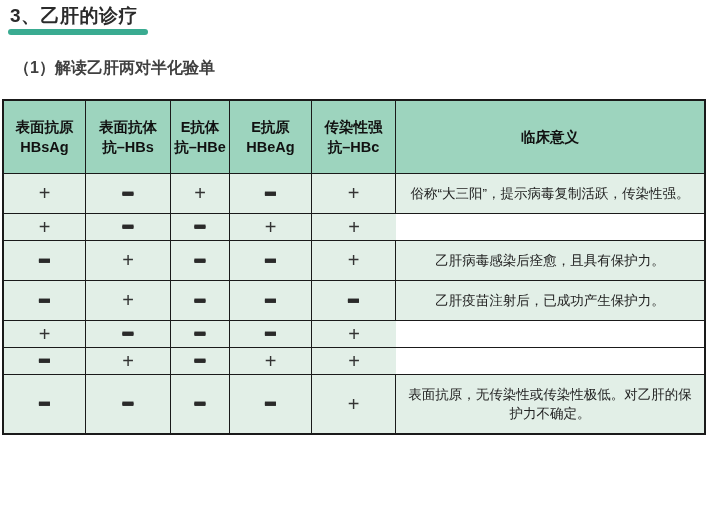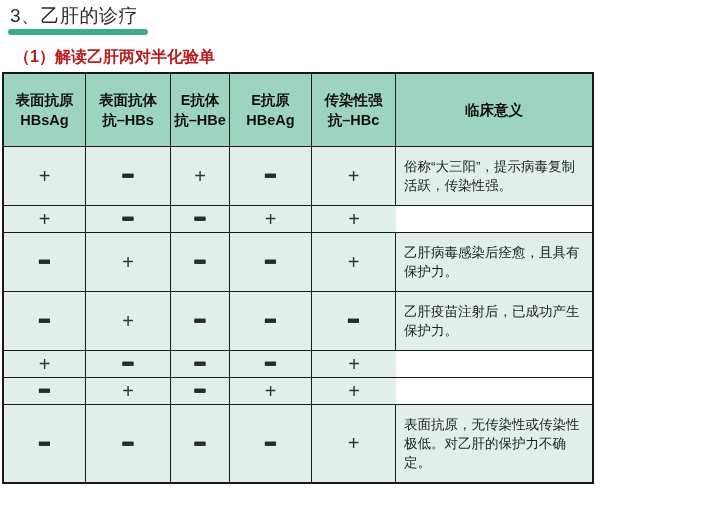--- a/index.html
+++ b/index.html
@@ -13,37 +13,37 @@
   body{
     width:708px; height:530px;
     background:#ffffff;
     font-family:"Liberation Sans","DejaVu Sans",sans-serif;
     color:#222;
     overflow:hidden;
   }
   .page-title{
     margin:5px 0 0 10px;
     font-size:19px; line-height:22px;
-    font-weight:normal; color:#2b2b2b;
+    font-weight:bold; color:#2b2b2b;
     letter-spacing:0.5px;
   }
   .title-underline{
     margin:2px 0 0 8px;
     width:140px; height:6px;
     background:var(--accent);
     border-radius:3px;
   }
   .page-subtitle{
-    margin:11px 0 0 14px;
+    margin:22px 0 0 14px;
     font-size:16px; line-height:22px;
-    font-weight:bold; color:#b91c1c;
+    font-weight:bold; color:#404040;
   }
   .serology-table{
-    margin:4px 2px 0 2px;
-    width:592px;
+    margin:20px 2px 0 2px;
+    width:704px;
     border:2px solid var(--border);
   }
   .row{
     display:grid;
     grid-template-columns:82px 85px 59px 82px 84px 1fr;
     border-bottom:1px solid var(--border);
   }
   .row:last-child{ border-bottom:none; }
   .cell{
     border-right:1px solid var(--border);
@@ -63,21 +63,21 @@
     display:flex; align-items:center; justify-content:center;
     font-size:20px; color:#333;
   }
   .sign.minus{
     font-weight:bold; font-size:22px; color:#2a2a2a;
     text-shadow:0 0.6px 0 currentColor, 0 -0.6px 0 currentColor;
   }
   .meaning{
     font-size:13.5px; line-height:19px; color:#222;
     padding:10px 8px;
-    text-align:left;
+    text-align:center;
   }
 </style>
 </head>
 <body>
 
 <div>
   <h1 class="page-title">3、乙肝的诊疗</h1>
   <div class="title-underline"></div>
   <h2 class="page-subtitle">（1）解读乙肝两对半化验单</h2>
 

